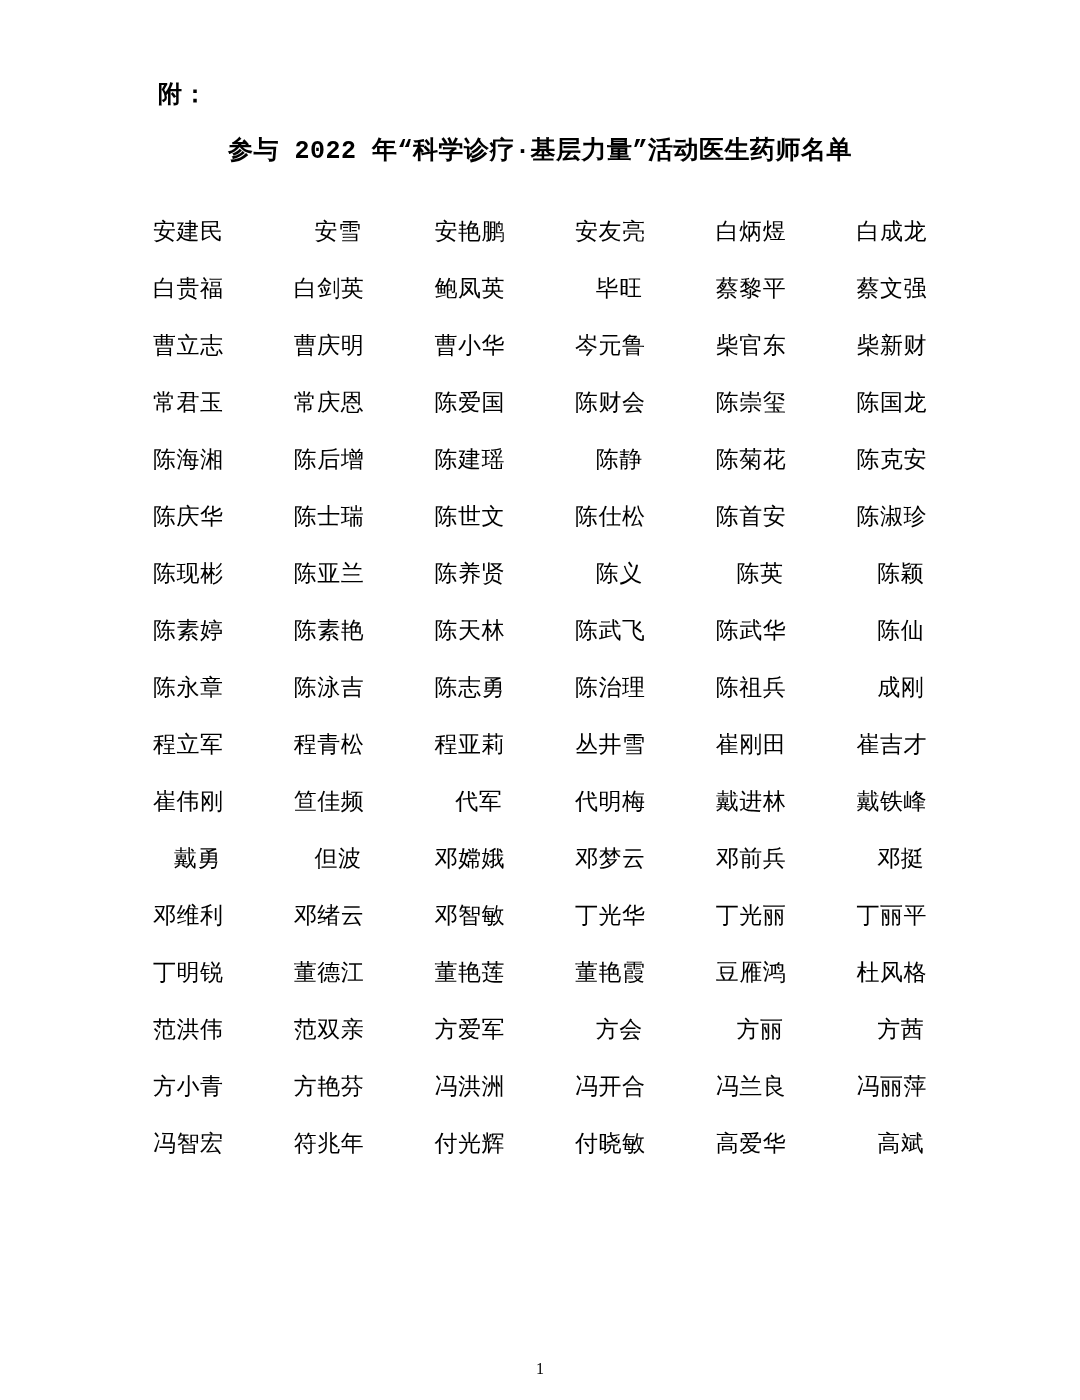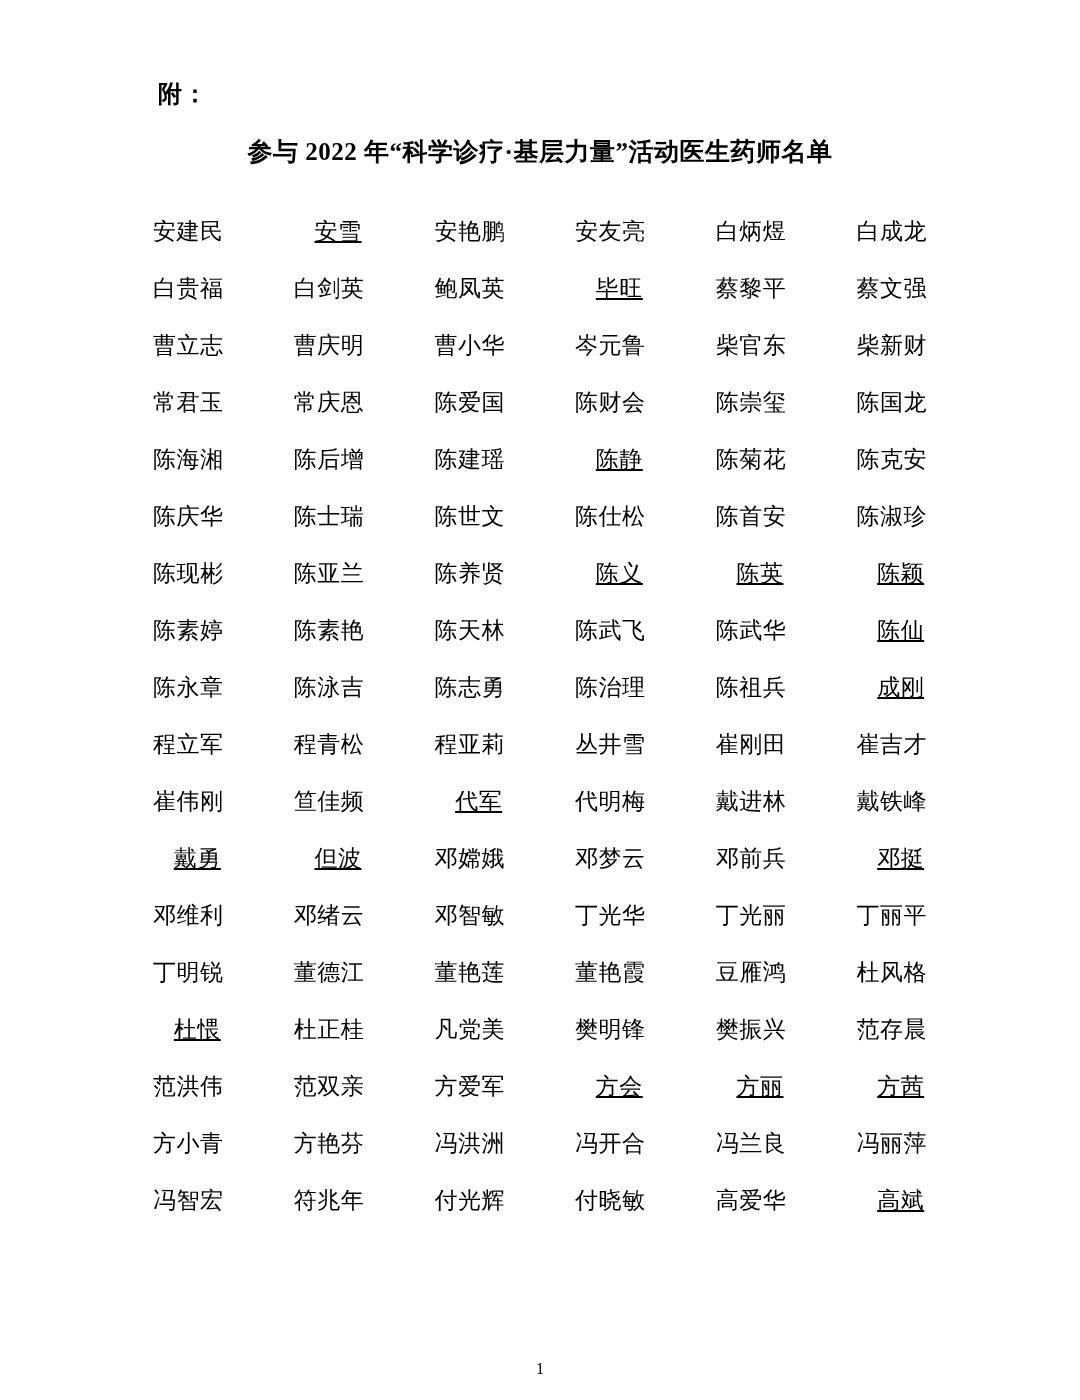--- a/index.html
+++ b/index.html
@@ -28,40 +28,40 @@
     letter-spacing: 1px;
     margin: 0 0 24px 40px;
   }
   .doc-title {
     font-size: 25px;
     font-weight: bold;
     text-align: center;
     letter-spacing: 0.5px;
     margin: 0 0 34px 0;
     line-height: 1.4;
+    font-family: Liberation Mono, monospace;
   }
   table.names {
     width: 100%;
     border-collapse: collapse;
     table-layout: fixed;
   }
   table.names td {
     font-size: 23px;
     text-align: center;
     padding: 0;
     height: 57px;
     vertical-align: middle;
     white-space: nowrap;
     letter-spacing: 0.5px;
   }
   
   td.two-char {
     letter-spacing: 18px;
     text-indent: 18px;
-    text-decoration: underline;
   }
   .page-number {
     position: absolute;
     bottom: 22px;
     left: 0;
     width: 1080px;
     text-align: center;
     font-size: 16px;
     font-family: "Liberation Serif", "DejaVu Serif", serif;
   }
@@ -183,28 +183,20 @@
         </tr>
         <tr>
           <td>丁明锐</td>
           <td>董德江</td>
           <td>董艳莲</td>
           <td>董艳霞</td>
           <td>豆雁鸿</td>
           <td>杜风格</td>
         </tr>
         <tr>
-          <td class="two-char">杜愄</td>
-          <td>杜正桂</td>
-          <td>凡党美</td>
-          <td>樊明锋</td>
-          <td>樊振兴</td>
-          <td>范存晨</td>
-        </tr>
-        <tr>
           <td>范洪伟</td>
           <td>范双亲</td>
           <td>方爱军</td>
           <td class="two-char">方会</td>
           <td class="two-char">方丽</td>
           <td class="two-char">方茜</td>
         </tr>
         <tr>
           <td>方小青</td>
           <td>方艳芬</td>

